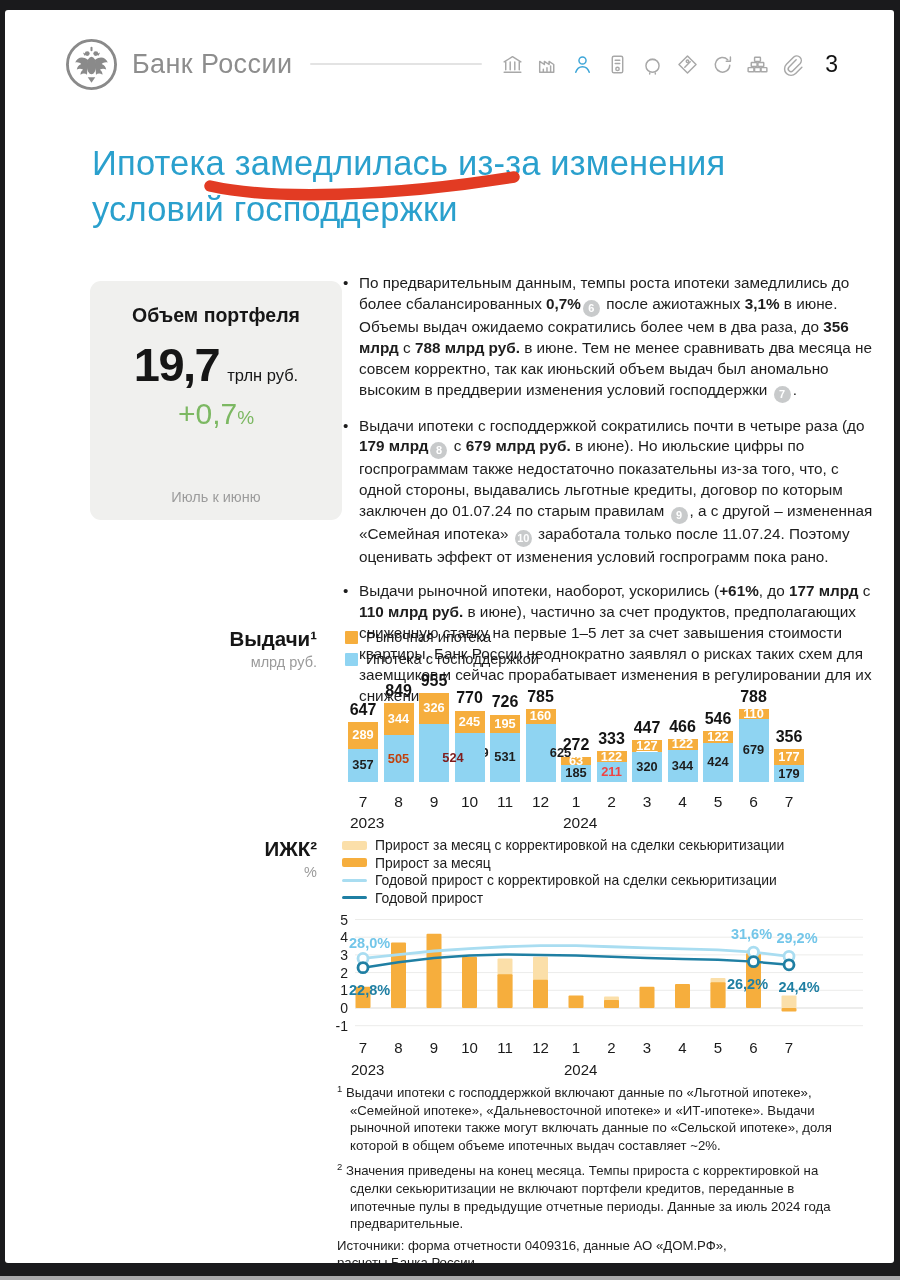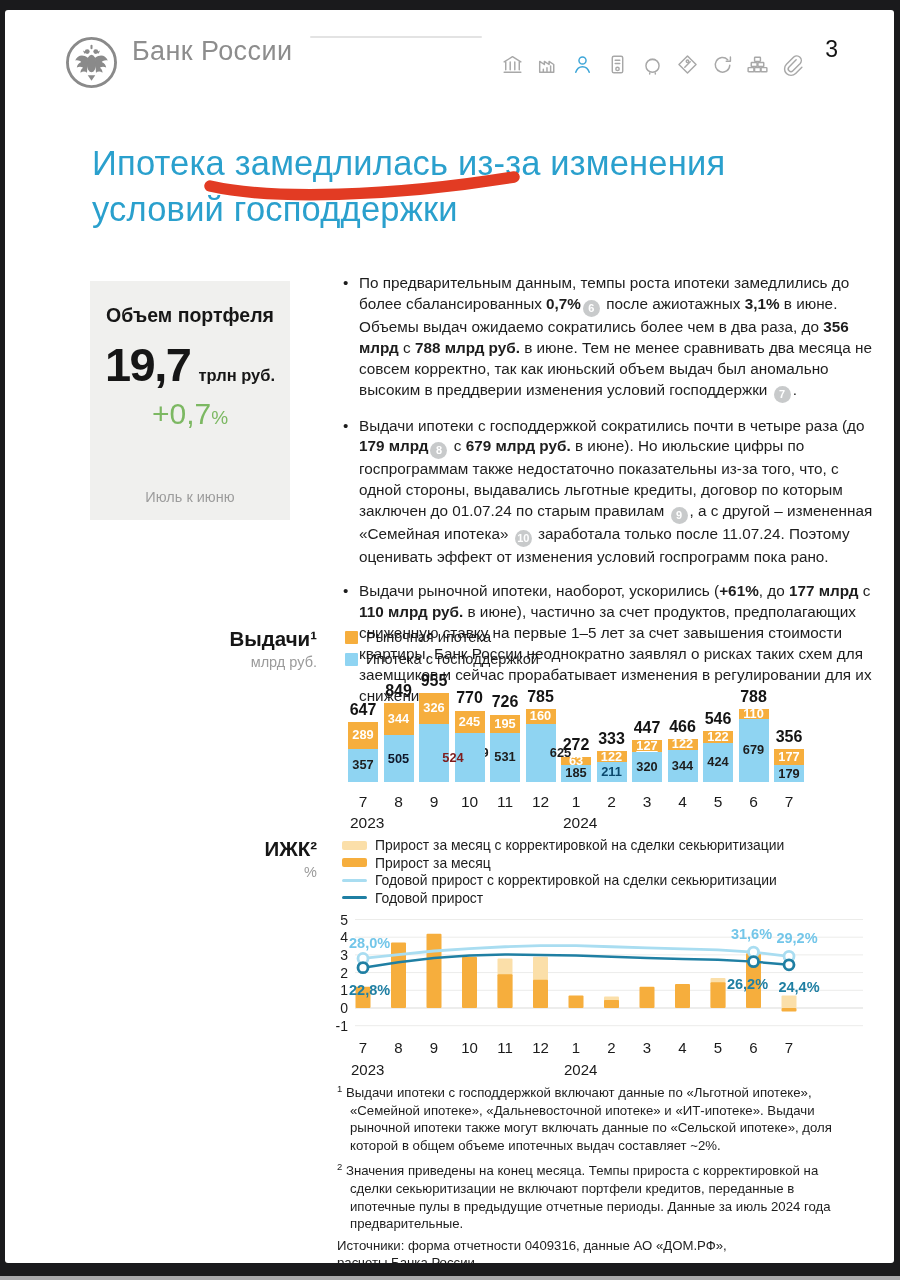--- a/index.html
+++ b/index.html
@@ -1,40 +1,40 @@
 <!DOCTYPE html>
 <html><head>
 <meta charset="utf-8">
 <style>
   html,body{margin:0;padding:0}
   body{width:900px;height:1280px;position:relative;background:#1A1A1C;font-family:"Liberation Sans",sans-serif;overflow:hidden}
   .page{position:absolute;left:5px;top:10px;width:889px;height:1253px;background:#FFFFFF;border-radius:3px;color:#1D1D1D;overflow:hidden}
   .bottombar{position:absolute;left:0;bottom:0;width:900px;height:4px;background:#A9A9AB}
 
   
-  .hdr{position:absolute;left:60px;right:56px;top:26px;height:56px;display:flex;}
+  .hdr{position:absolute;left:60px;right:56px;top:26px;height:56px;display:flex;align-items:center}
   .logo{width:53px;height:53px;flex:0 0 auto}
   .brand{font-size:27px;color:#8D8D8D;margin-left:14px;letter-spacing:.4px;white-space:nowrap}
   .hline{flex:1;height:2px;background:#E3E3E3;margin:0 18px;border-radius:1px}
   .hicons{display:flex;gap:10px;align-items:center}
   .hicon{width:25px;height:25px;color:#A8A8A8;display:inline-flex}
   .hicon svg{width:25px;height:25px}
   .hicon.active{color:#3EA6D8}
   .pageno{font-size:23px;font-weight:500;color:#141414;margin-left:20px}
 
   
   .title{position:absolute;left:87px;top:130px;margin:0;font-size:34.5px;line-height:46px;font-weight:500;color:#2AA0CD;letter-spacing:.2px}
   .redstroke{position:absolute;left:196px;top:158px;width:322px;height:42px;pointer-events:none}
 
   
-  .kpi{position:absolute;left:85px;top:271px;width:200px;height:239px;background:#F0F0EE;border-radius:0;text-align:center}
+  .kpi{position:absolute;left:85px;top:271px;width:252px;height:239px;background:#F0F0EE;border-radius:11px;text-align:center}
   .kpi-label{margin-top:23px;font-size:19.5px;font-weight:700;color:#161616}
   .kpi-value-row{margin-top:10px;color:#161616}
   .kpi-value{font-size:47px;font-weight:700;letter-spacing:-1.5px}
-  .kpi-unit{font-size:16.5px;font-weight:700;margin-left:8px}
+  .kpi-unit{font-size:16.5px;font-weight:400;margin-left:8px}
   .kpi-change{margin-top:5px;color:#7CB862;font-size:30px;font-weight:500}
   .kpi-pct{font-size:19px}
   .kpi-period{position:absolute;bottom:15px;width:100%;color:#9C9C9C;font-size:14.5px}
 
   
   .bullets{position:absolute;left:337px;top:263px;width:534px;margin:0;padding:0;list-style:none;font-size:15.3px;line-height:20.9px;color:#1D1D1D}
   .bullets li{position:relative;padding-left:17px;margin-bottom:13px}
   .bullets li::before{content:"•";position:absolute;left:1px;color:#1D1D1D}
   .bullets b{font-weight:700}
   .badge{display:inline-flex;align-items:center;justify-content:center;width:17px;height:17px;border-radius:50%;background:#C8CACB;color:#fff;font-size:11px;font-weight:700;vertical-align:-3px;margin:0 2px}
@@ -203,21 +203,21 @@
   <div class="c1-plot">
       <div class="cbar" style="left: 0px; bottom: 0px; height: 33.201px; background: rgb(143, 212, 242);"></div>
       <div class="cbar" style="left: 0px; bottom: 33.201px; height: 26.877px; background: rgb(246, 174, 61);"></div>
       <div class="tot" style="left: -14px; bottom: 64.078px;">647</div>
       <div class="bval" style="left: 0px; bottom: 38.6395px; color: rgb(255, 255, 255);">289</div>
       <div class="bval" style="left: 0px; bottom: 8.6005px; color: rgb(29, 29, 29);">357</div>
       <div class="cbar" style="left: 35.5px; bottom: 0px; height: 46.965px; background: rgb(143, 212, 242);"></div>
       <div class="cbar" style="left: 35.5px; bottom: 46.965px; height: 31.992px; background: rgb(246, 174, 61);"></div>
       <div class="tot" style="left: 21.5px; bottom: 82.957px;">849</div>
       <div class="bval" style="left: 35.5px; bottom: 54.961px; color: rgb(255, 255, 255);">344</div>
-      <div class="bval" style="left: 35.5px; bottom: 15.4825px; color: #0f172a;">505</div>
+      <div class="bval" style="left: 35.5px; bottom: 15.4825px; color: #c2410c;">505</div>
       <div class="cbar" style="left: 71px; bottom: 0px; height: 58.497px; background: rgb(143, 212, 242);"></div>
       <div class="cbar" style="left: 71px; bottom: 58.497px; height: 30.318px; background: rgb(246, 174, 61);"></div>
       <div class="tot" style="left: 57px; bottom: 92.815px;">955</div>
       <div class="bval" style="left: 71px; bottom: 65.656px; color: rgb(255, 255, 255);">326</div>
       <div class="bval" style="left: 71px; bottom: 21.2485px; color: rgb(29, 29, 29); padding-left: 44px;">629</div>
       <div class="cbar" style="left: 106.5px; bottom: 0px; height: 48.732px; background: rgb(143, 212, 242);"></div>
       <div class="cbar" style="left: 106.5px; bottom: 48.732px; height: 22.785px; background: rgb(246, 174, 61);"></div>
       <div class="tot" style="left: 92.5px; bottom: 75.517px;">770</div>
       <div class="bval" style="left: 106.5px; bottom: 52.1245px; color: rgb(255, 255, 255);">245</div>
       <div class="bval" style="left: 90px; bottom: 16.366px; color: #7f1d1d;">524</div>
@@ -233,21 +233,21 @@
       <div class="bval" style="left: 177.5px; bottom: 21.0625px; color: rgb(29, 29, 29); margin-left: 20px;">625</div>
       <div class="cbar" style="left: 213px; bottom: 0px; height: 17.205px; background: rgb(143, 212, 242);"></div>
       <div class="cbar" style="left: 213px; bottom: 17.205px; height: 7.998px; background: rgb(246, 174, 61);"></div>
       <div class="tot" style="left: 199px; bottom: 29.203px;">272</div>
       <div class="bval" style="left: 213px; bottom: 13.204px; color: rgb(255, 255, 255);">63</div>
       <div class="bval" style="left: 213px; bottom: 0.6025px; color: rgb(29, 29, 29);">185</div>
       <div class="cbar" style="left: 248.5px; bottom: 0px; height: 19.623px; background: rgb(143, 212, 242);"></div>
       <div class="cbar" style="left: 248.5px; bottom: 19.623px; height: 11.346px; background: rgb(246, 174, 61);"></div>
       <div class="tot" style="left: 234.5px; bottom: 34.969px;">333</div>
       <div class="bval" style="left: 248.5px; bottom: 17.296px; color: rgb(255, 255, 255);">122</div>
-      <div class="bval" style="left: 248.5px; bottom: 1.8115px; color: #0c4a6e;">211</div>
+      <div class="bval" style="left: 248.5px; bottom: 1.8115px; color: #ef4444;">211</div>
       <div class="cbar" style="left: 284px; bottom: 0px; height: 29.76px; background: rgb(143, 212, 242);"></div>
       <div class="cbar" style="left: 284px; bottom: 29.76px; height: 11.811px; background: rgb(246, 174, 61);"></div>
       <div class="tot" style="left: 270px; bottom: 45.571px;">447</div>
       <div class="bval" style="left: 284px; bottom: 27.6655px; color: rgb(255, 255, 255); text-decoration: underline;">127</div>
       <div class="bval" style="left: 284px; bottom: 6.88px; color: rgb(29, 29, 29);">320</div>
       <div class="cbar" style="left: 319.5px; bottom: 0px; height: 31.992px; background: rgb(143, 212, 242);"></div>
       <div class="cbar" style="left: 319.5px; bottom: 31.992px; height: 11.346px; background: rgb(246, 174, 61);"></div>
       <div class="tot" style="left: 305.5px; bottom: 47.338px;">466</div>
       <div class="bval" style="left: 319.5px; bottom: 29.665px; color: rgb(255, 255, 255);">122</div>
       <div class="bval" style="left: 319.5px; bottom: 7.996px; color: rgb(29, 29, 29);">344</div>

